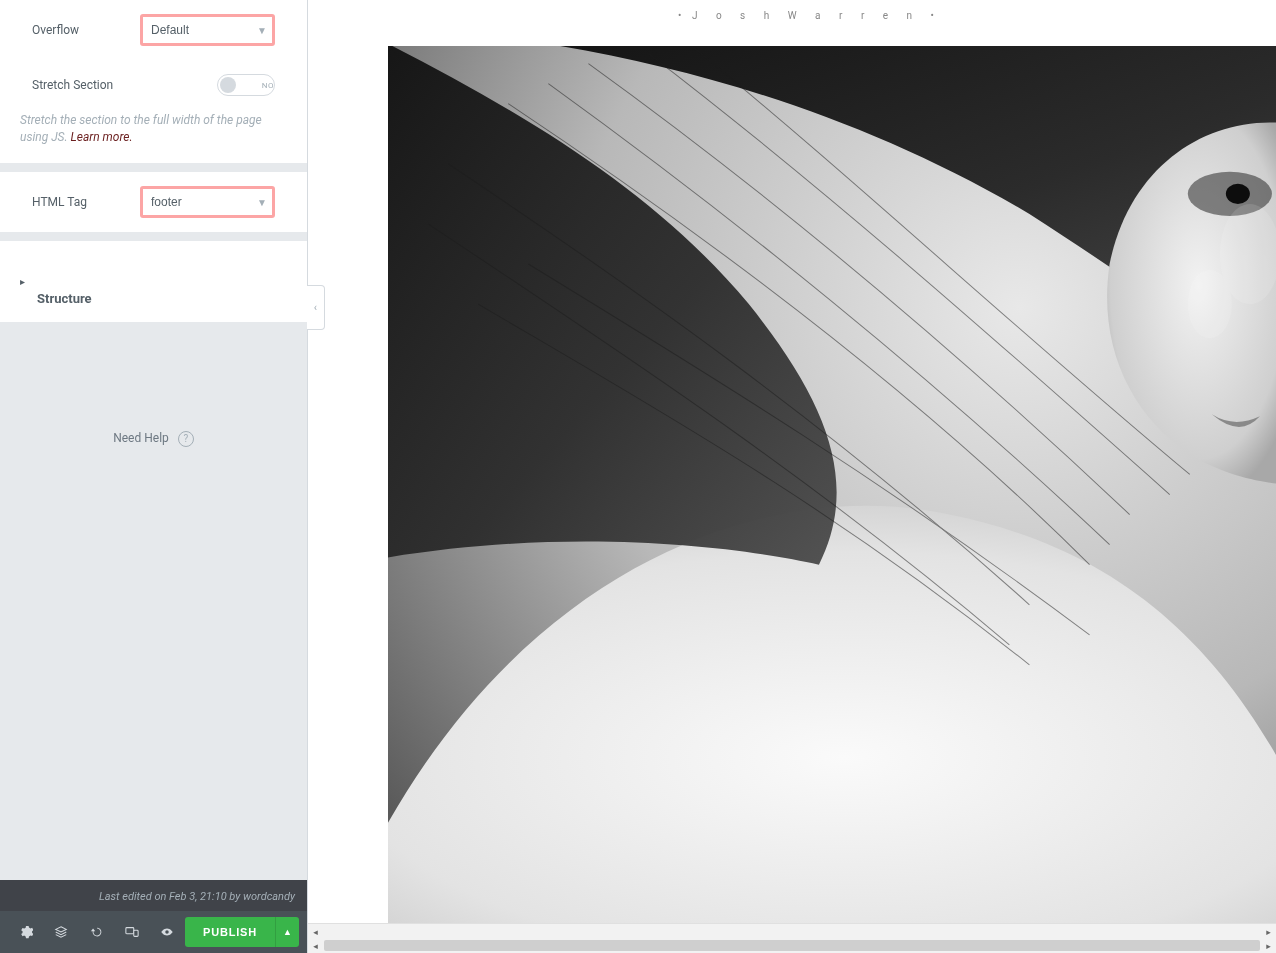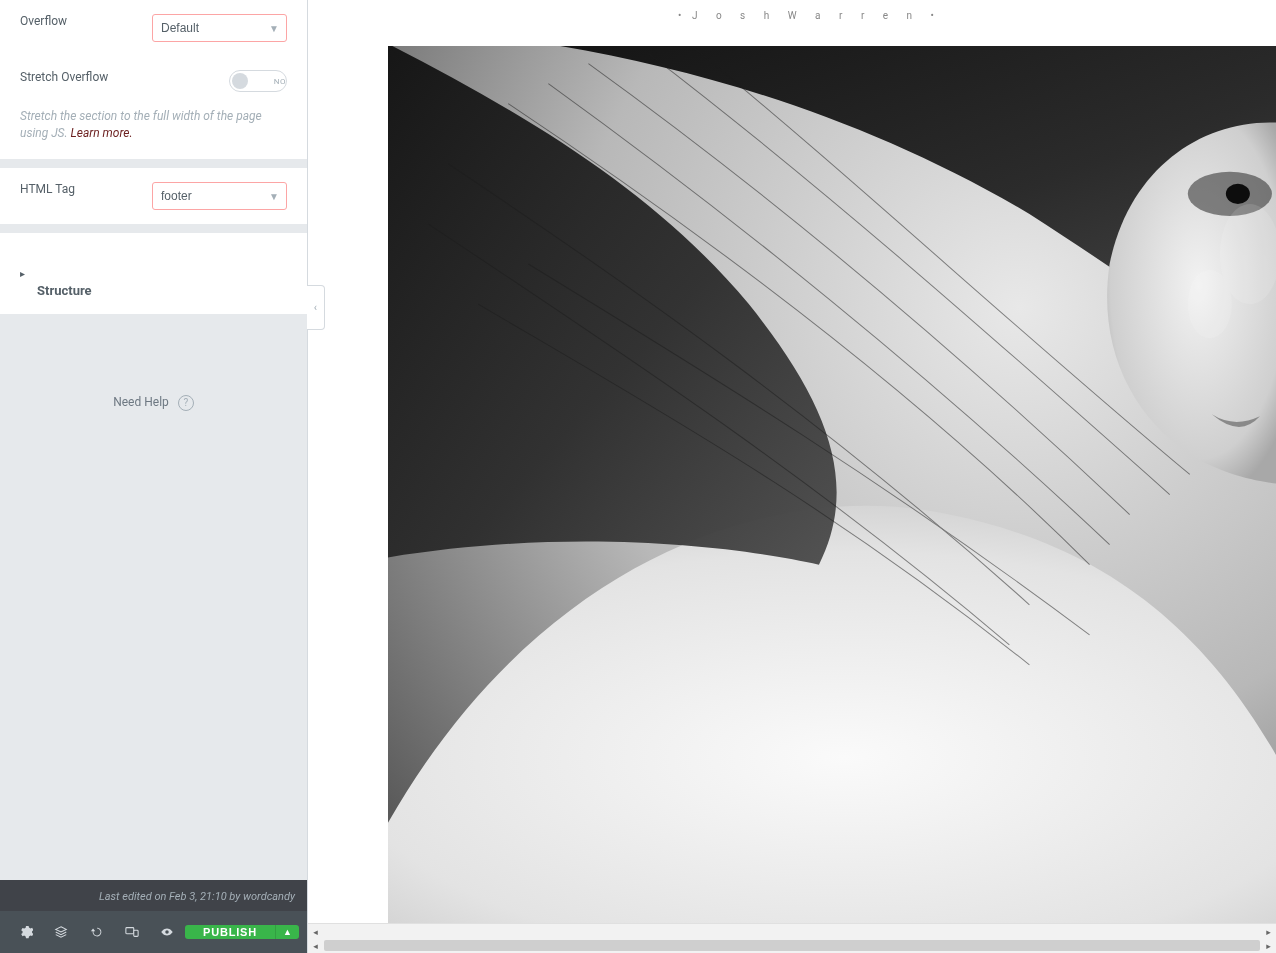--- a/index.html
+++ b/index.html
@@ -6,58 +6,58 @@
 body { font-family: -apple-system, BlinkMacSystemFont, "Segoe UI", Roboto, Helvetica, Arial, sans-serif; width: 1276px; height: 953px; overflow: hidden; background: #fff; }
 
 .app { display: flex; width: 100%; height: 100%; }
 
 
 .sidebar { width: 308px; height: 100%; background: #e6e9ec; display: flex; flex-direction: column; border-right: 1px solid #d5dadf; position: relative; }
 .panel-content { flex: 1; overflow-y: auto; background: #e6e9ec; display: flex; flex-direction: column; }
 
 
 .settings-block { background: #fff; border-bottom: 1px solid #e6e9ec; padding: 0; }
-.setting-row { display: flex; justify-content: space-between; padding: 14px 20px; }
+.setting-row { display: flex; align-items: center; justify-content: space-between; padding: 14px 32px; }
 .setting-label { font-size: 12px; color: #556068; }
 .select-wrap { position: relative; width: 135px; }
-.select-wrap select { width: 100%; border: 1px solid #fca5a5; border-radius: 3px; background: #fff; font-size: 12px; padding: 6px 8px; color: #556068; appearance: none; -webkit-appearance: none; cursor: pointer; }
+.select-wrap select { width: 100%; border: 3px solid #fca5a5; border-radius: 3px; background: #fff; font-size: 12px; padding: 6px 8px; color: #556068; appearance: none; -webkit-appearance: none; cursor: pointer; }
 .select-wrap .caret { position: absolute; right: 8px; top: 50%; transform: translateY(-50%); pointer-events: none; color: #a4afb7; font-size: 10px; }
 
 .toggle { position: relative; width: 58px; height: 22px; border: 1px solid #d5dadf; border-radius: 11px; background: #fff; cursor: pointer; }
 .toggle .knob { position: absolute; left: 2px; top: 2px; width: 16px; height: 16px; border-radius: 50%; background: #d5dadf; }
 .toggle .state { position: absolute; right: 0; top: 50%; transform: translateY(-50%); font-size: 8px; color: #a4afb7; letter-spacing: 0.5px; }
 
 .help-text { font-size: 12px; font-style: italic; color: #a4afb7; padding: 2px 20px 16px 20px; line-height: 1.45; }
 .help-text a { color: #6b1f1f; text-decoration: none; font-style: italic; }
 
 
 .structure-row { background: #fff; border-top: 8px solid #e6e9ec; border-bottom: 1px solid #e6e9ec; padding: 16px 20px; display: flex; align-items: center; cursor: pointer; }
 .structure-row .chev { font-size: 10px; color: #556068; margin-right: 12px; }
 .structure-row .label { font-size: 13px; font-weight: 700; color: #556068; margin-top: 34px; }
 
 
-.need-help { text-align: center; padding: 70px 0 0 0; font-size: 12px; color: #6d7882; margin-top: 10px; }
+.need-help { text-align: center; padding: 108px 0 0 0; font-size: 12px; color: #6d7882; }
 .need-help .q-icon { display: inline-flex; width: 16px; height: 16px; border: 1.5px solid #a4afb7; border-radius: 50%; align-items: center; justify-content: center; font-size: 10px; color: #a4afb7; margin-left: 6px; vertical-align: middle; }
 
 
 .collapse-handle { position: absolute; right: -18px; top: 285px; width: 18px; height: 45px; background: #fff; border: 1px solid #d5dadf; border-left: none; border-radius: 0 4px 4px 0; display: flex; align-items: center; justify-content: center; cursor: pointer; color: #a4afb7; font-size: 11px; z-index: 5; }
 
 
 .save-panel { background: #404349; color: #d5dadf; }
 .save-panel .meta { font-size: 11px; font-style: italic; text-align: right; padding: 10px 12px 8px 12px; color: #a4afb7; }
 .save-row { display: flex; align-items: center; padding: 14px 16px; border-top: 1px solid #34383c; background: #404349; cursor: pointer; }
 .save-row + .save-row { }
 .save-row .row-icon { width: 16px; margin-right: 14px; color: #a4afb7; display: inline-flex; align-items: center; justify-content: center; }
 .save-row .row-label { font-size: 13px; color: #e6e9ec; }
 
 
 .bottom-bar { background: #495157; display: flex; align-items: center; height: 42px; padding: 0 8px; }
 .bar-icon { width: 36px; height: 42px; display: inline-flex; align-items: center; justify-content: center; color: #d5dadf; cursor: pointer; }
 .bar-icon svg { width: 14px; height: 14px; }
-.publish-group { margin-left: auto; display: flex; height: 14px; }
+.publish-group { margin-left: auto; display: flex; height: 30px; }
 .publish-btn { background: #39b54a; color: #fff; font-size: 11px; font-weight: 700; letter-spacing: 0.8px; border: none; padding: 0 18px; border-radius: 3px 0 0 3px; cursor: pointer; display: flex; align-items: center; }
 .publish-drop { background: #39b54a; color: #fff; border: none; border-left: 1px solid rgba(0,0,0,0.12); width: 24px; border-radius: 0 3px 3px 0; cursor: pointer; display: flex; align-items: center; justify-content: center; font-size: 9px; }
 
 
 .canvas { flex: 1; height: 100%; position: relative; background: #fff; overflow: hidden; }
 .canvas-inner { width: 100%; height: calc(100% - 30px); position: relative; overflow: hidden; margin-left: 14px; }
 .brand { position: absolute; top: 10px; left: 0; right: 0; text-align: center; font-size: 10px; letter-spacing: 8px; color: #888; }
 .brand .dot { letter-spacing: 0; }
 .photo { position: absolute; top: 46px; left: 66px; right: 0; bottom: 0; background: #cfcfcf; overflow: hidden; }
 .photo-svg { width: 100%; height: 100%; display: block; }
@@ -83,21 +83,21 @@
       <div class="settings-block">
         <div class="setting-row">
           <span class="setting-label">Overflow</span>
           <div class="select-wrap">
             <select><option>Default</option></select>
             <span class="caret">▼</span>
           </div>
         </div>
 
         <div class="setting-row">
-          <span class="setting-label">Stretch Overflow</span>
+          <span class="setting-label">Stretch Section</span>
           <div class="toggle">
             <div class="knob"></div>
             <span class="state">NO</span>
           </div>
         </div>
 
         <div class="help-text">
           <span>Stretch the section to the full width of the page using JS.</span>
           <a href="#">Learn more.</a>
         </div>

